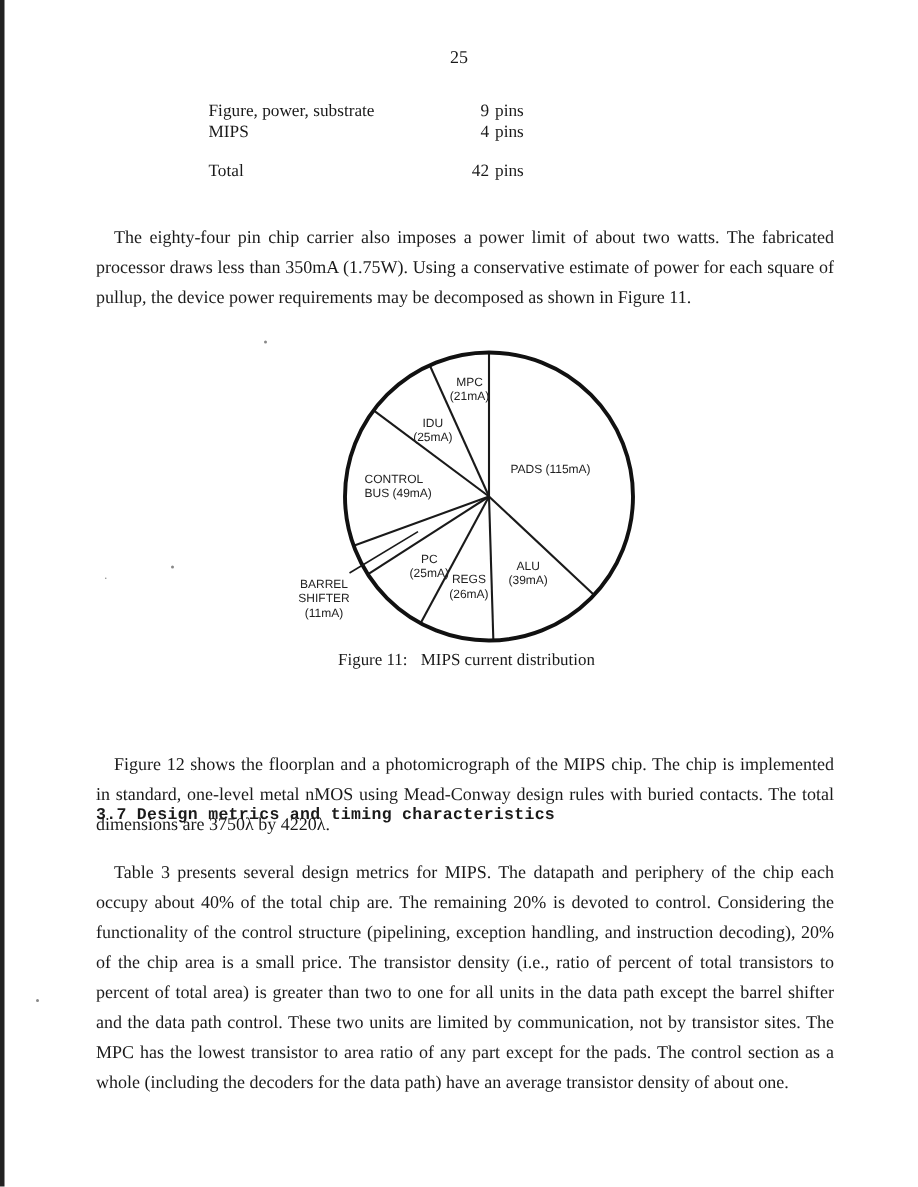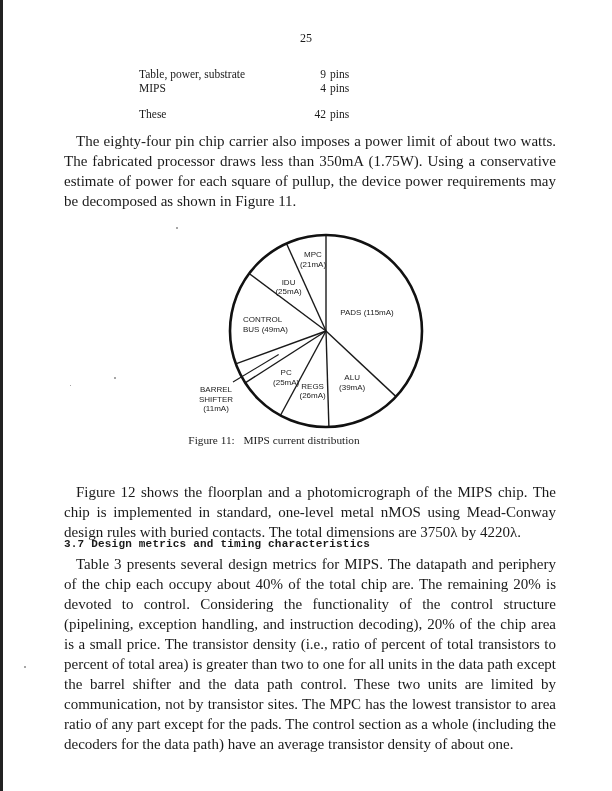--- a/index.html
+++ b/index.html
@@ -5,51 +5,51 @@
   html, body { margin: 0; padding: 0; background: #fff; }
   body { width: 612px; height: 791px; position: relative; overflow: hidden;
          font-family: "Liberation Serif", serif; color: #1a1a1a; }
   .left-edge { position: absolute; left: 0; top: 0; width: 3px; height: 791px; background: #222; }
   .page-number { position: absolute; top: 31px; left: 0; width: 612px; text-align: center; font-size: 12px; }
   .pin-table { position: absolute; left: 139px; top: 68px; font-size: 11.5px; }
   .pin-row { position: absolute; left: 0; white-space: nowrap; }
   .pin-row .lbl { position: absolute; left: 0; width: 180px; }
   .pin-row .num { position: absolute; left: 175px; width: 12px; text-align: right; }
   .pin-row .unit { position: absolute; left: 191px; text-align: center; }
-  .para { position: absolute; left: 64px; width: 492px; font-size: 15px; line-height: 20px; text-align: justify; }
+  .para { position: absolute; left: 64px; width: 492px; font-size: 12px; line-height: 20px; text-align: justify; margin-top: 17px; }
   .para p { margin: 0; }
   .indent { text-indent: 12px; }
   .heading { position: absolute; left: 64px; top: 538px; font-family: Liberation Mono, monospace;
              font-weight: bold; font-size: 11px; letter-spacing: 0.2px; }
-  .caption { position: absolute; left: 0; width: 548px; top: 434px; text-align: center; font-size: 11.3px; }
+  .caption { position: absolute; left: 0; width: 548px; top: 434px; text-align: center; font-size: 11.3px; padding-left: 37px; }
   .caption .fig { margin-right: 6px; }
   svg#pie { position: absolute; left: 0; top: 0; }
   .pie-label { font-family: "Liberation Sans", sans-serif; font-size: 8px; fill: #222; }
   .speck { position: absolute; background: #888; width: 2px; height: 2px; border-radius: 1px; }
 </style>
 </head>
 <body>
 
 <div class="left-edge"></div>
 
 <div class="page-number">25</div>
 
 <div class="pin-table">
   <div class="pin-row" style="top:0">
-    <span class="lbl">Table, power, substrate</span>
+    <span class="lbl">Figure, power, substrate</span>
     <span class="num">9</span>
     <span class="unit">pins</span>
   </div>
   <div class="pin-row" style="top:14px">
     <span class="lbl">MIPS</span>
     <span class="num">4</span>
     <span class="unit">pins</span>
   </div>
   <div class="pin-row" style="top:40px">
-    <span class="lbl">These</span>
+    <span class="lbl">Total</span>
     <span class="num" style="left:169px;width:18px">42</span>
     <span class="unit">pins</span>
   </div>
 </div>
 
 <div class="para" style="top:131px">
   <p class="indent">The eighty-four pin chip carrier also imposes a power limit of about two watts. The fabricated processor draws less than 350mA (1.75W).  Using a conservative estimate of power for each square of pullup, the device power requirements may be decomposed as shown in Figure 11.</p>
 </div>
 
 <svg id="pie" width="612" height="460">

